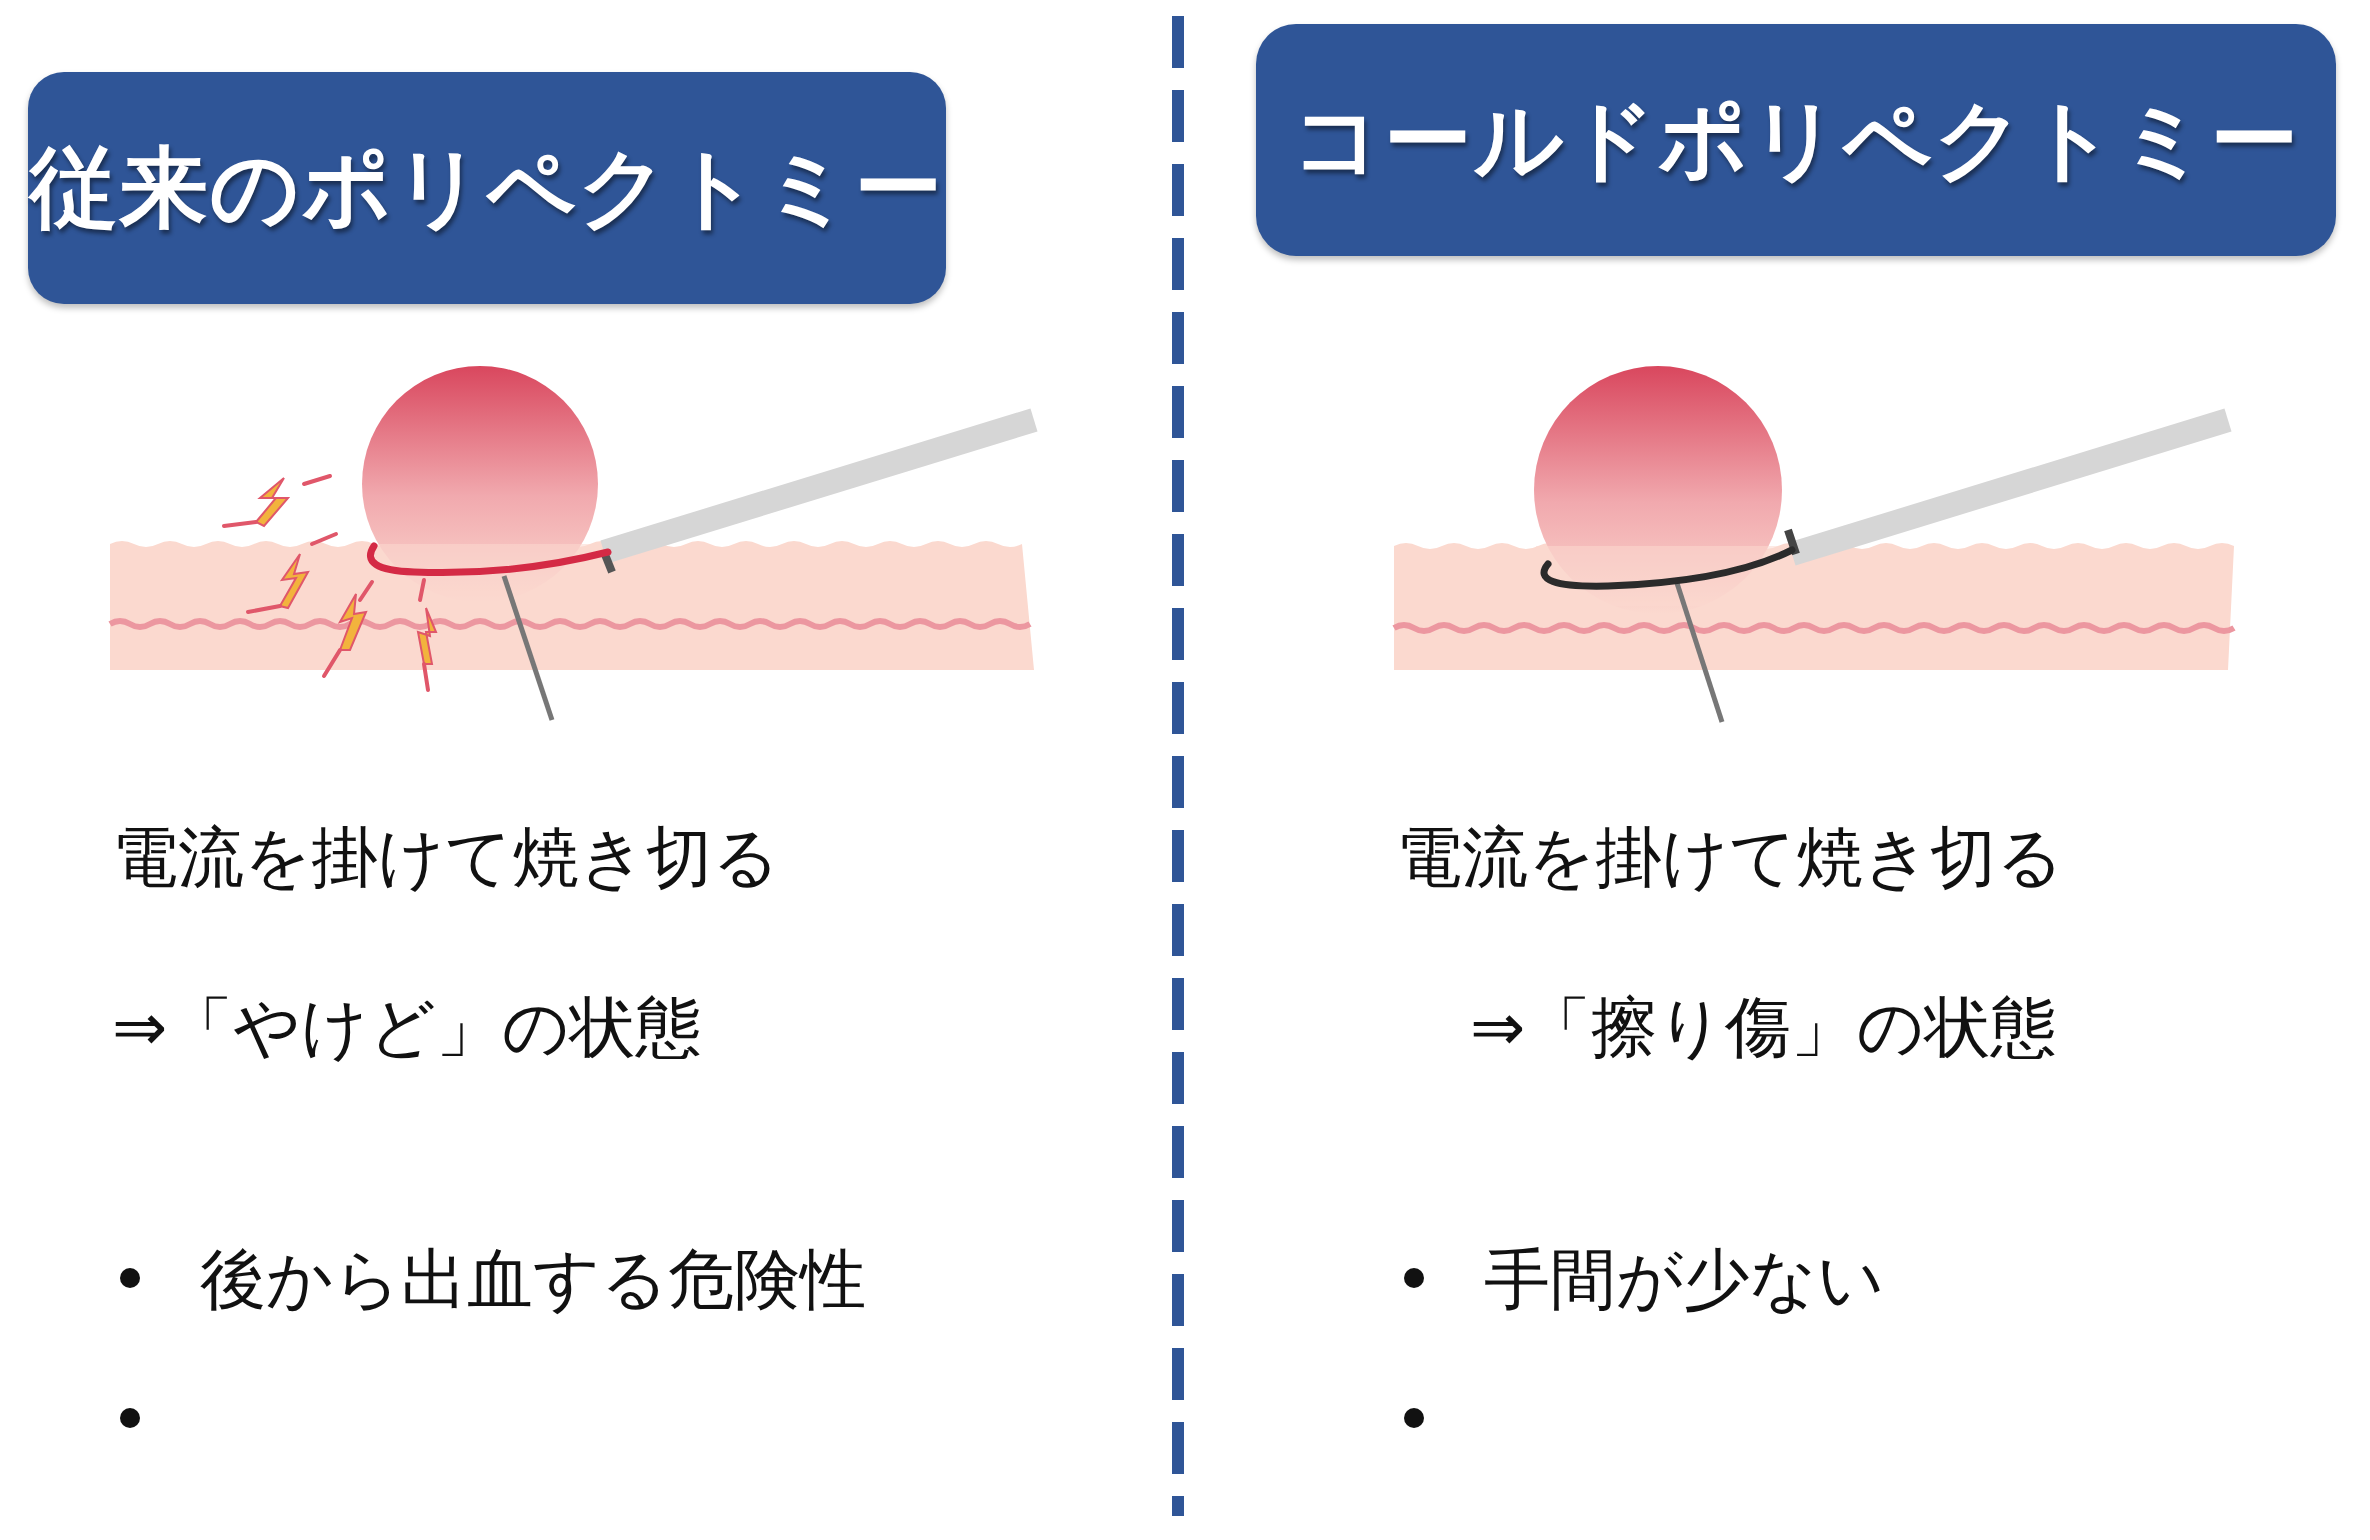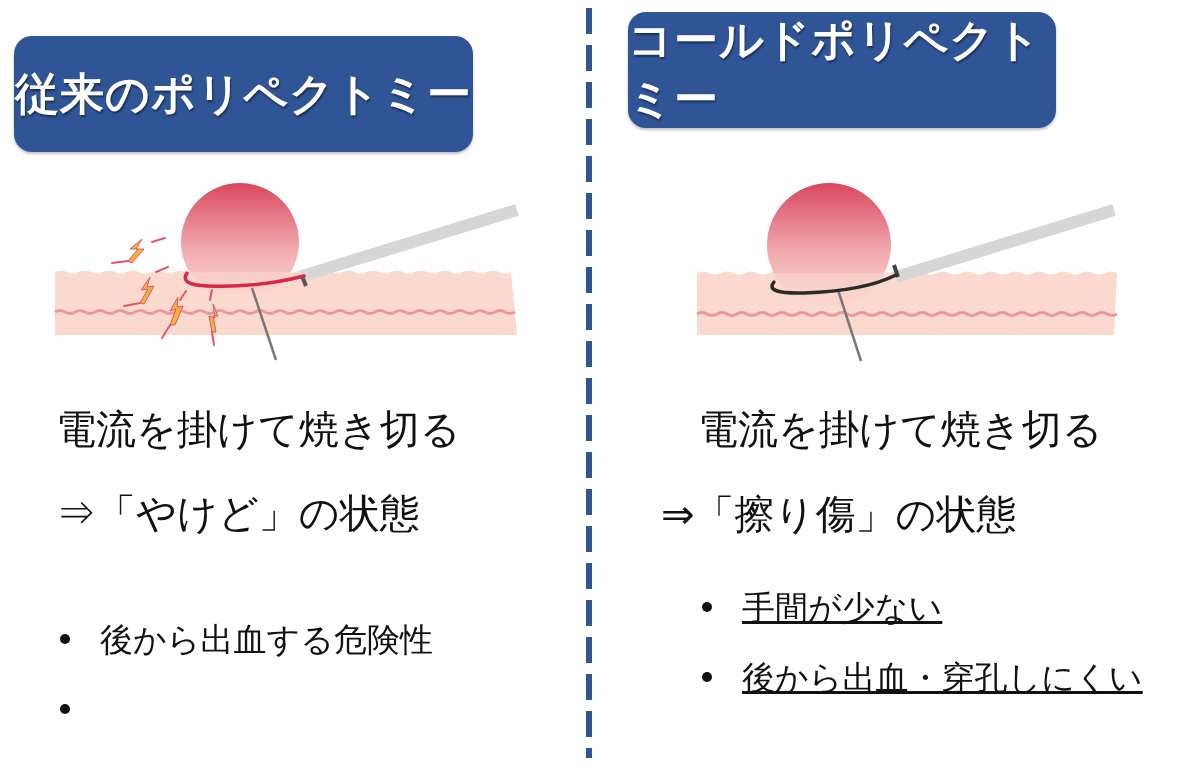--- a/index.html
+++ b/index.html
@@ -9,30 +9,30 @@
     position: absolute; top: 12px; height: 116px;
     border-radius: 18px; background: #2F5597;
     box-shadow: 0 2px 3px rgba(0,0,0,0.25);
     display: flex; align-items: center; justify-content: center;
   }
   .header-box span {
     color: #ffffff; font-size: 44px; font-weight: bold; letter-spacing: 1px;
     text-shadow: 1px 2px 2px rgba(0,0,0,0.45);
   }
   #hdr-left { left: 14px; width: 459px; margin-top: 24px; }
-  #hdr-right { left: 628px; width: 428px; }
+  #hdr-right { left: 628px; width: 540px; border-radius: 20px; }
   .divider {
     position: absolute; left: 586px; top: 8px; width: 6px; height: 750px;
     background: repeating-linear-gradient(to bottom, #2F5597 0 26px, transparent 26px 37px);
   }
   .illus { position: absolute; top: 160px; }
   #illus-left { left: 40px; width: 500px; height: 220px; }
   #illus-right { left: 680px; width: 460px; height: 220px; }
   .headline {
-    position: absolute; font-size: 40px; line-height: 48px; white-space: nowrap; color: #111;
+    position: absolute; font-size: 33px; line-height: 48px; white-space: nowrap; color: #111;
   }
   .bullet-list { position: absolute; margin: 4px; padding: 0; list-style: none; }
   .bullet-list li {
     position: relative; font-size: 33px; line-height: 40px; height: 40px;
     margin-bottom: 30px; padding-left: 40px; white-space: nowrap; color: #111;
   }
   .bullet-dot {
     position: absolute; left: 0; top: 14px; width: 10px; height: 10px;
     border-radius: 50%; background: #111;
   }
@@ -105,24 +105,24 @@
     <circle cx="149" cy="85" r="62" fill="url(#polypR)"></circle>
     <rect x="88" y="113" width="124" height="30" fill="#FBD9CF" opacity="0.55"></rect>
     <line x1="158" y1="130" x2="181" y2="201" stroke="#777" stroke-width="2.5"></line>
     <line x1="216" y1="117" x2="434" y2="50" stroke="#D6D6D6" stroke-width="12"></line>
     <line x1="214" y1="105" x2="218" y2="117" stroke="#444" stroke-width="4"></line>
     <path d="M94 122 q-10 12 30 11 q60 -2 92 -18" fill="none" stroke="#2B2B2B" stroke-width="3.5" stroke-linecap="round"></path>
   </svg>
 </div>
 
 <div class="headline" style="left:56px; top:405px;">電流を掛けて焼き切る</div>
-<div class="headline" style="left:56px; top:490px;font-family:Liberation Serif, serif;">⇒「やけど」の状態</div>
+<div class="headline" style="left:56px; top:490px;">⇒「やけど」の状態</div>
 <ul class="bullet-list" style="left:56px; top:616px;">
   <li><span class="bullet-dot"></span><span>後から出血する危険性</span></li>
   <li><span class="bullet-dot"></span></li>
 </ul>
 
 <div class="headline" style="left:698px; top:405px;">電流を掛けて焼き切る</div>
-<div class="headline" style="left:661px; top:490px;">⇒「擦り傷」の状態</div>
-<ul class="bullet-list" style="left:698px; top:584px;text-decoration:underline;">
+<div class="headline" style="left:735px; top:490px;">⇒「擦り傷」の状態</div>
+<ul class="bullet-list" style="left:698px; top:616px;">
   <li><span class="bullet-dot"></span><span>手間が少ない</span></li>
-  <li><span class="bullet-dot"></span><span>後から出血・穿孔しにくい</span></li>
+  <li><span class="bullet-dot"></span></li>
 </ul>
 
 </body></html>

